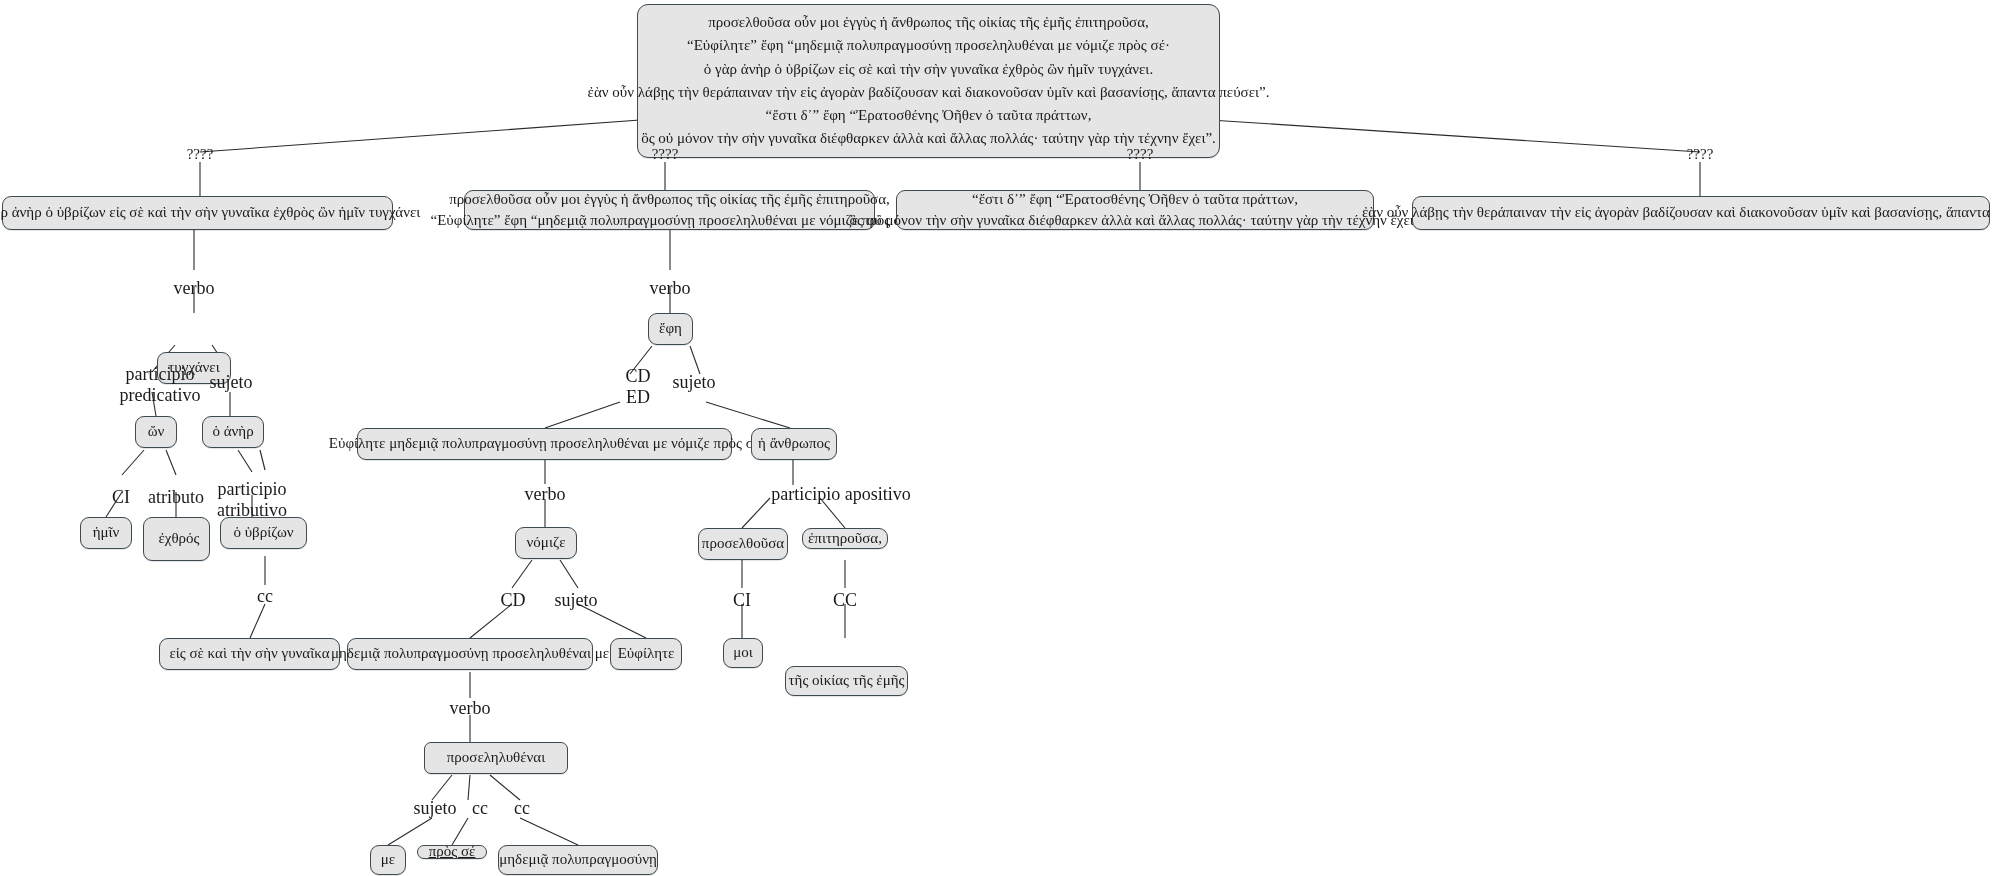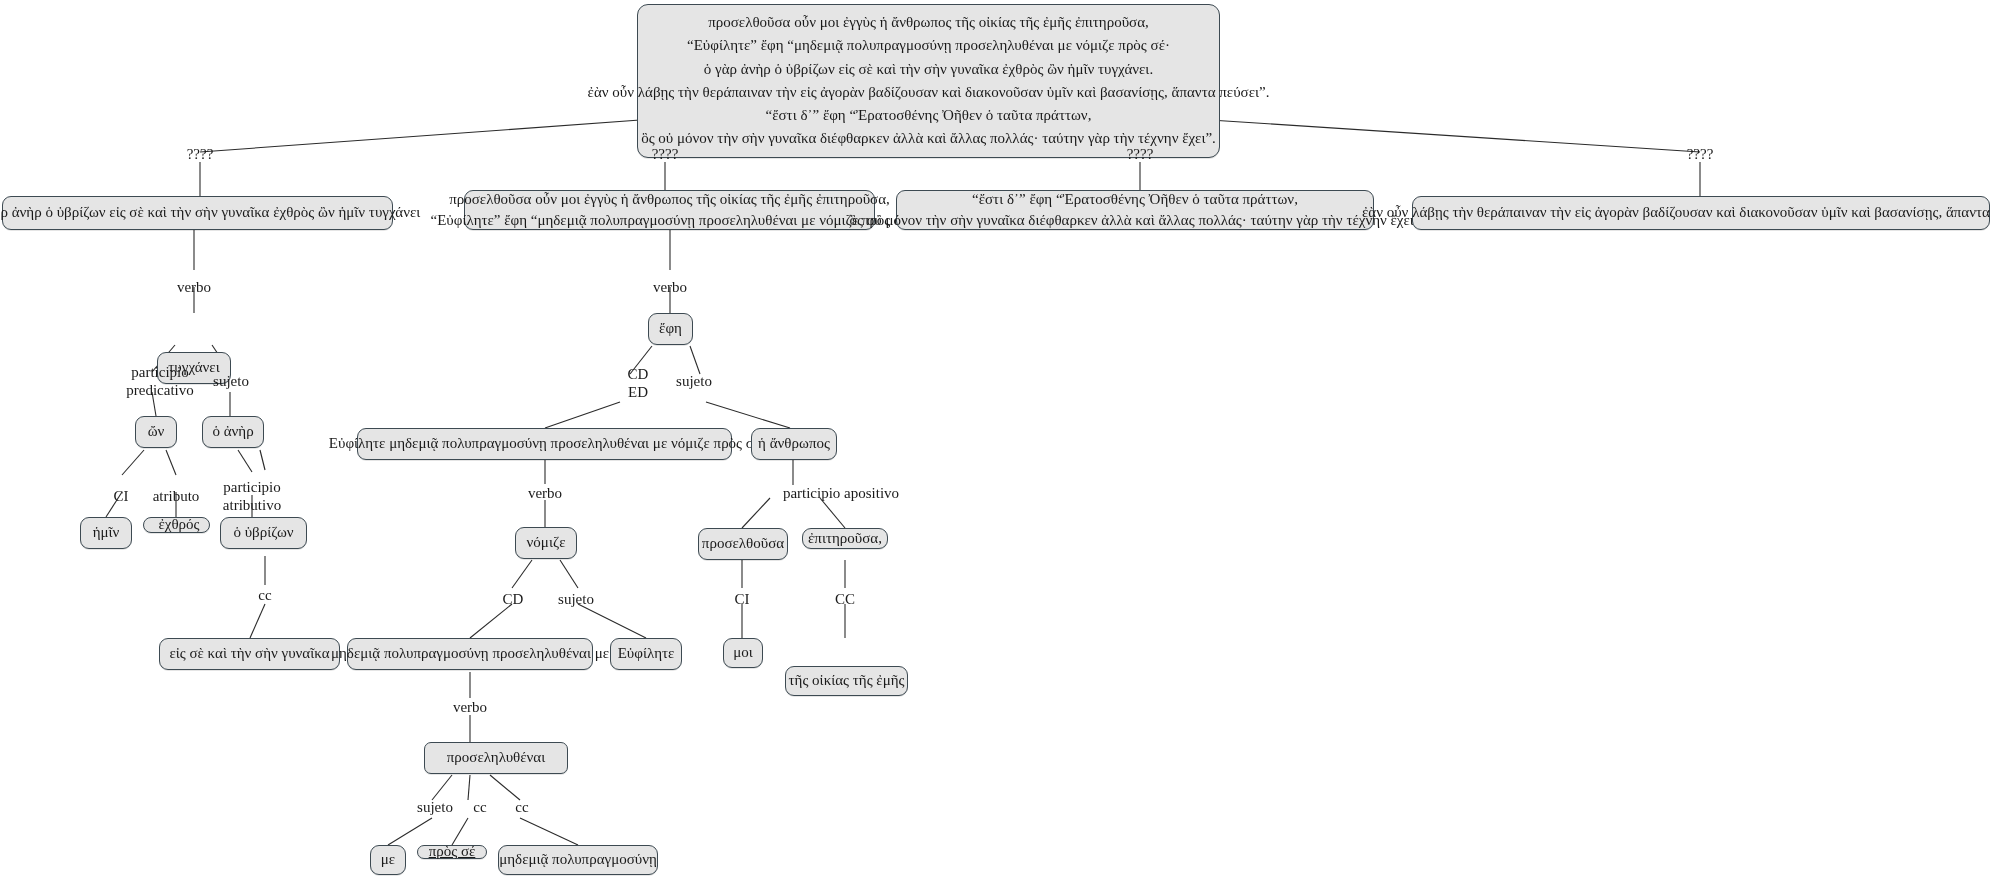--- a/index.html
+++ b/index.html
@@ -32,21 +32,21 @@
   .node.root{
     border-radius:11px;
     font-size:15px;
     line-height:1.55;
     padding:6px 14px;
   }
   .node .ln{display:block;}
 
   .elabel{
     position:absolute;
-    font-size:15px;
+    font-size:18px;
     color:#1a1a1a;
     text-align:center;
     line-height:1.2;
     white-space:nowrap;
     transform:translateX(-50%);
     background:transparent;
   }
   .elabel.two{line-height:1.18;}
   .qlabel{font-size:15px;}
 </style>
@@ -169,21 +169,21 @@
   <div class="elabel" style="left:121px;top:487px;">CI</div>
   <div class="elabel" style="left:176px;top:487px;">atributo</div>
   <div class="elabel two" style="left:252px;top:479px;">
     <span>participio</span><br>
     <span>atributivo</span>
   </div>
 
   <div class="node" style="left:80px;top:517px;width:52px;height:32px;">
     <span class="ln">ἡμῖν</span>
   </div>
-  <div class="node" style="left:143px;top:517px;width:67px;height:16px;padding-left:15px;">
+  <div class="node" style="left:143px;top:517px;width:67px;height:44px;padding-left:15px;">
     <span class="ln">ἐχθρός</span>
   </div>
   <div class="node" style="left:220px;top:517px;width:87px;height:32px;">
     <span class="ln">ὁ ὑβρίζων</span>
   </div>
 
   <div class="elabel" style="left:265px;top:586px;">cc</div>
   <div class="node" style="left:159px;top:638px;width:181px;height:32px;">
     <span class="ln">εἰς σὲ καὶ τὴν σὴν γυναῖκα</span>
   </div>

